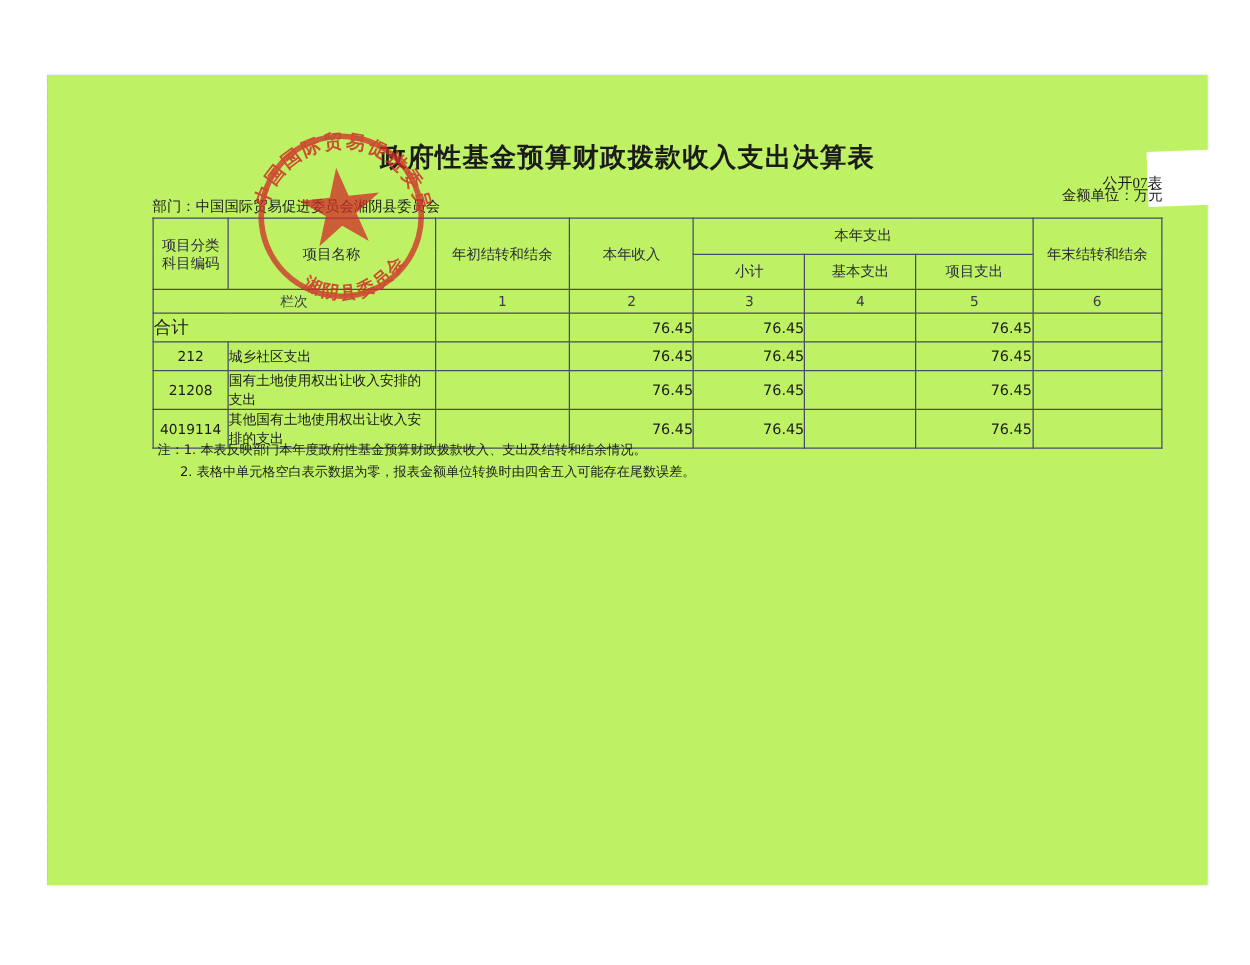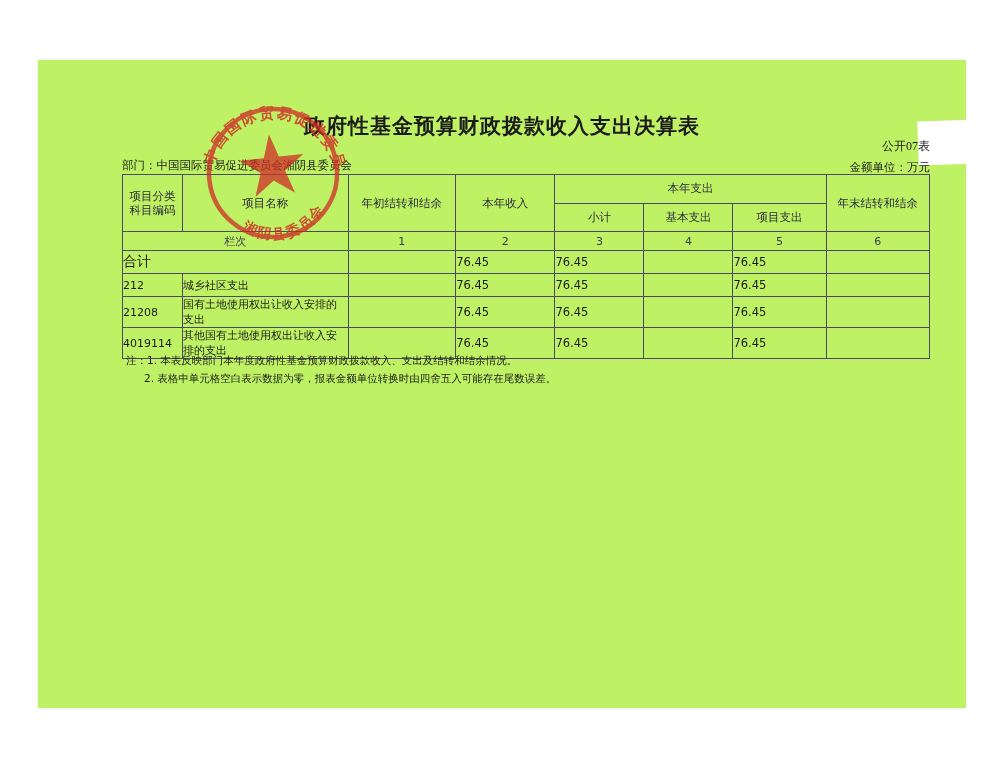--- a/index.html
+++ b/index.html
@@ -89,21 +89,21 @@
 
   #dept-line {
     left: 84px;
     top: 98px;
     font-size: 11.5px;
     font-family: "DejaVu Sans", sans-serif;
   }
 
   #unit-line {
     right: 36px;
-    top: 100px;
+    top: 89px;
     font-size: 11.5px;
     font-family: "DejaVu Sans", sans-serif;
     text-align: right;
   }
 
   
   #budget-table {
     position: absolute;
     left: 84px;
     top: 114px;
@@ -129,37 +129,37 @@
   }
   .hdr-tall { height: 56px; }
   .row-num td {
     height: 18px;
     text-align: center;
     font-size: 11px;
     color: #3a3a50;
   }
   .data-row td { height: 22px; }
   .cell-code {
-    text-align: left;
+    text-align: center;
     font-size: 11px;
     padding-right: 2px;
     margin-top: 40px;
   }
   .cell-name {
     text-align: left;
     padding-left: 4px;
     font-size: 11px;
   }
   .cell-total {
     text-align: left;
     padding-left: 6px;
     font-size: 14px;
   }
   .num {
-    text-align: left;
+    text-align: right;
     padding-right: 16px;
     font-family: "DejaVu Sans", sans-serif;
     font-size: 11.5px;
   }
 
   
   .stack-label {
     display: block;
     line-height: 1.25;
     text-align: center;

